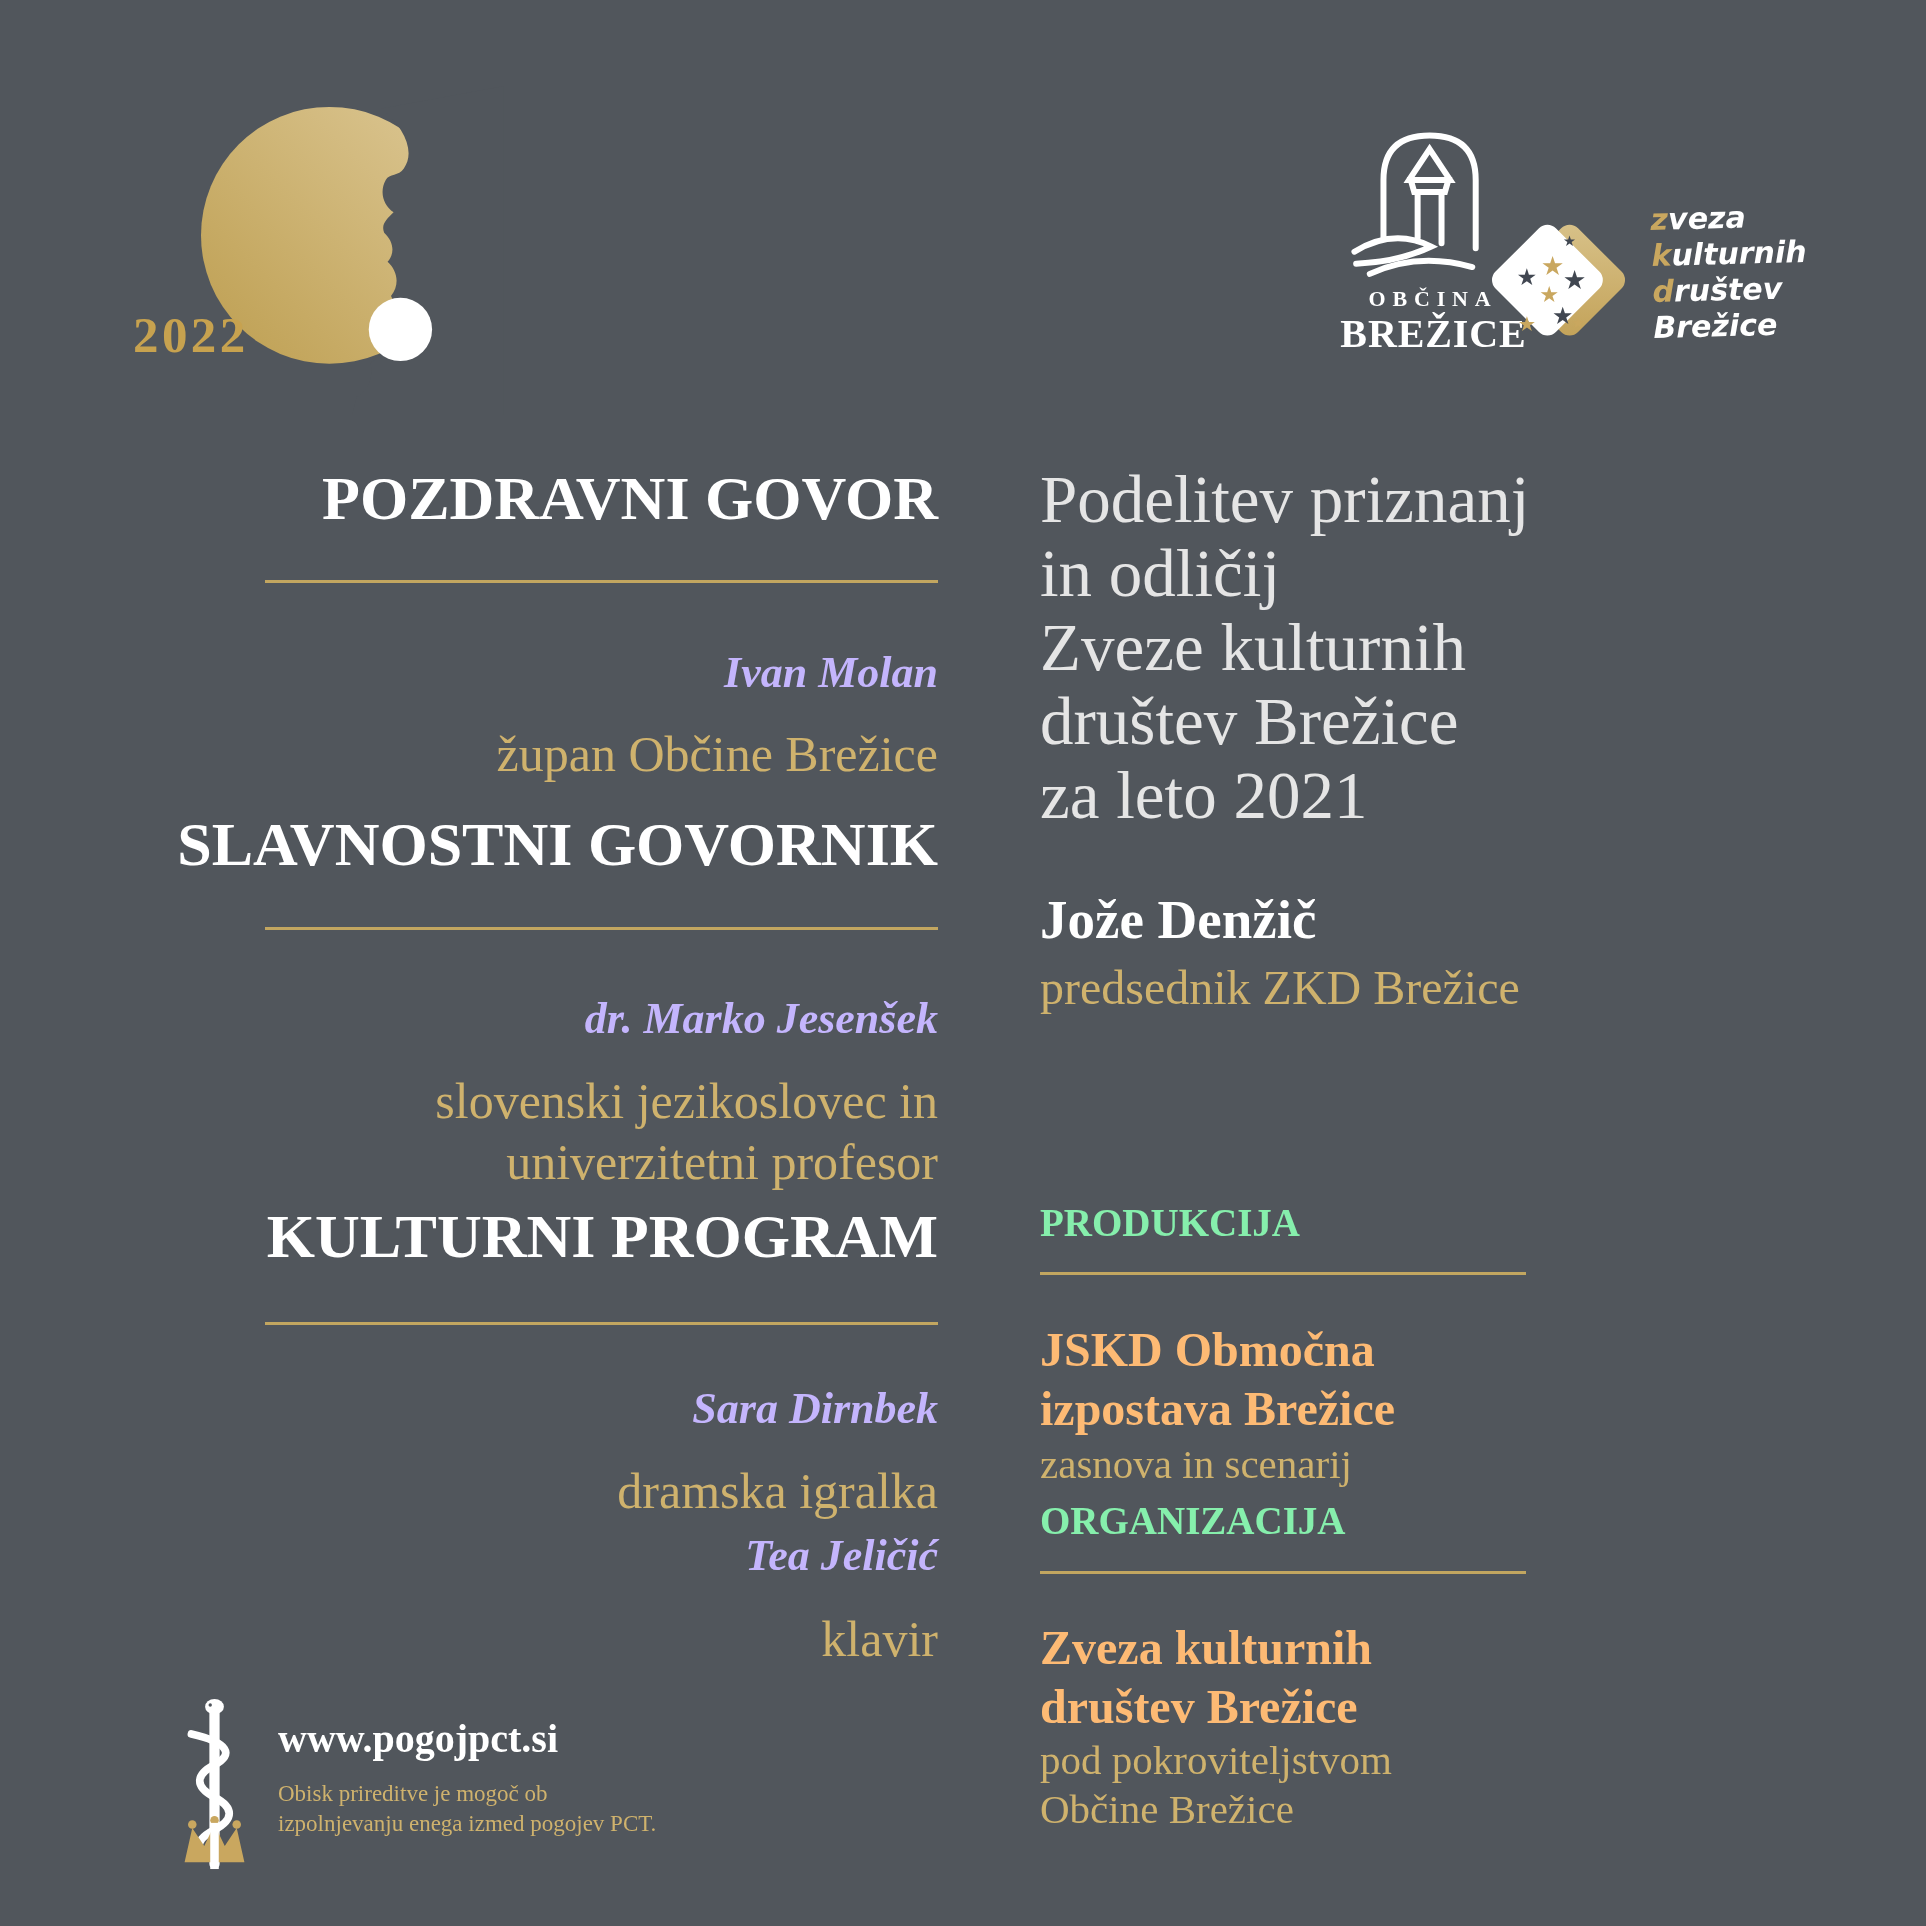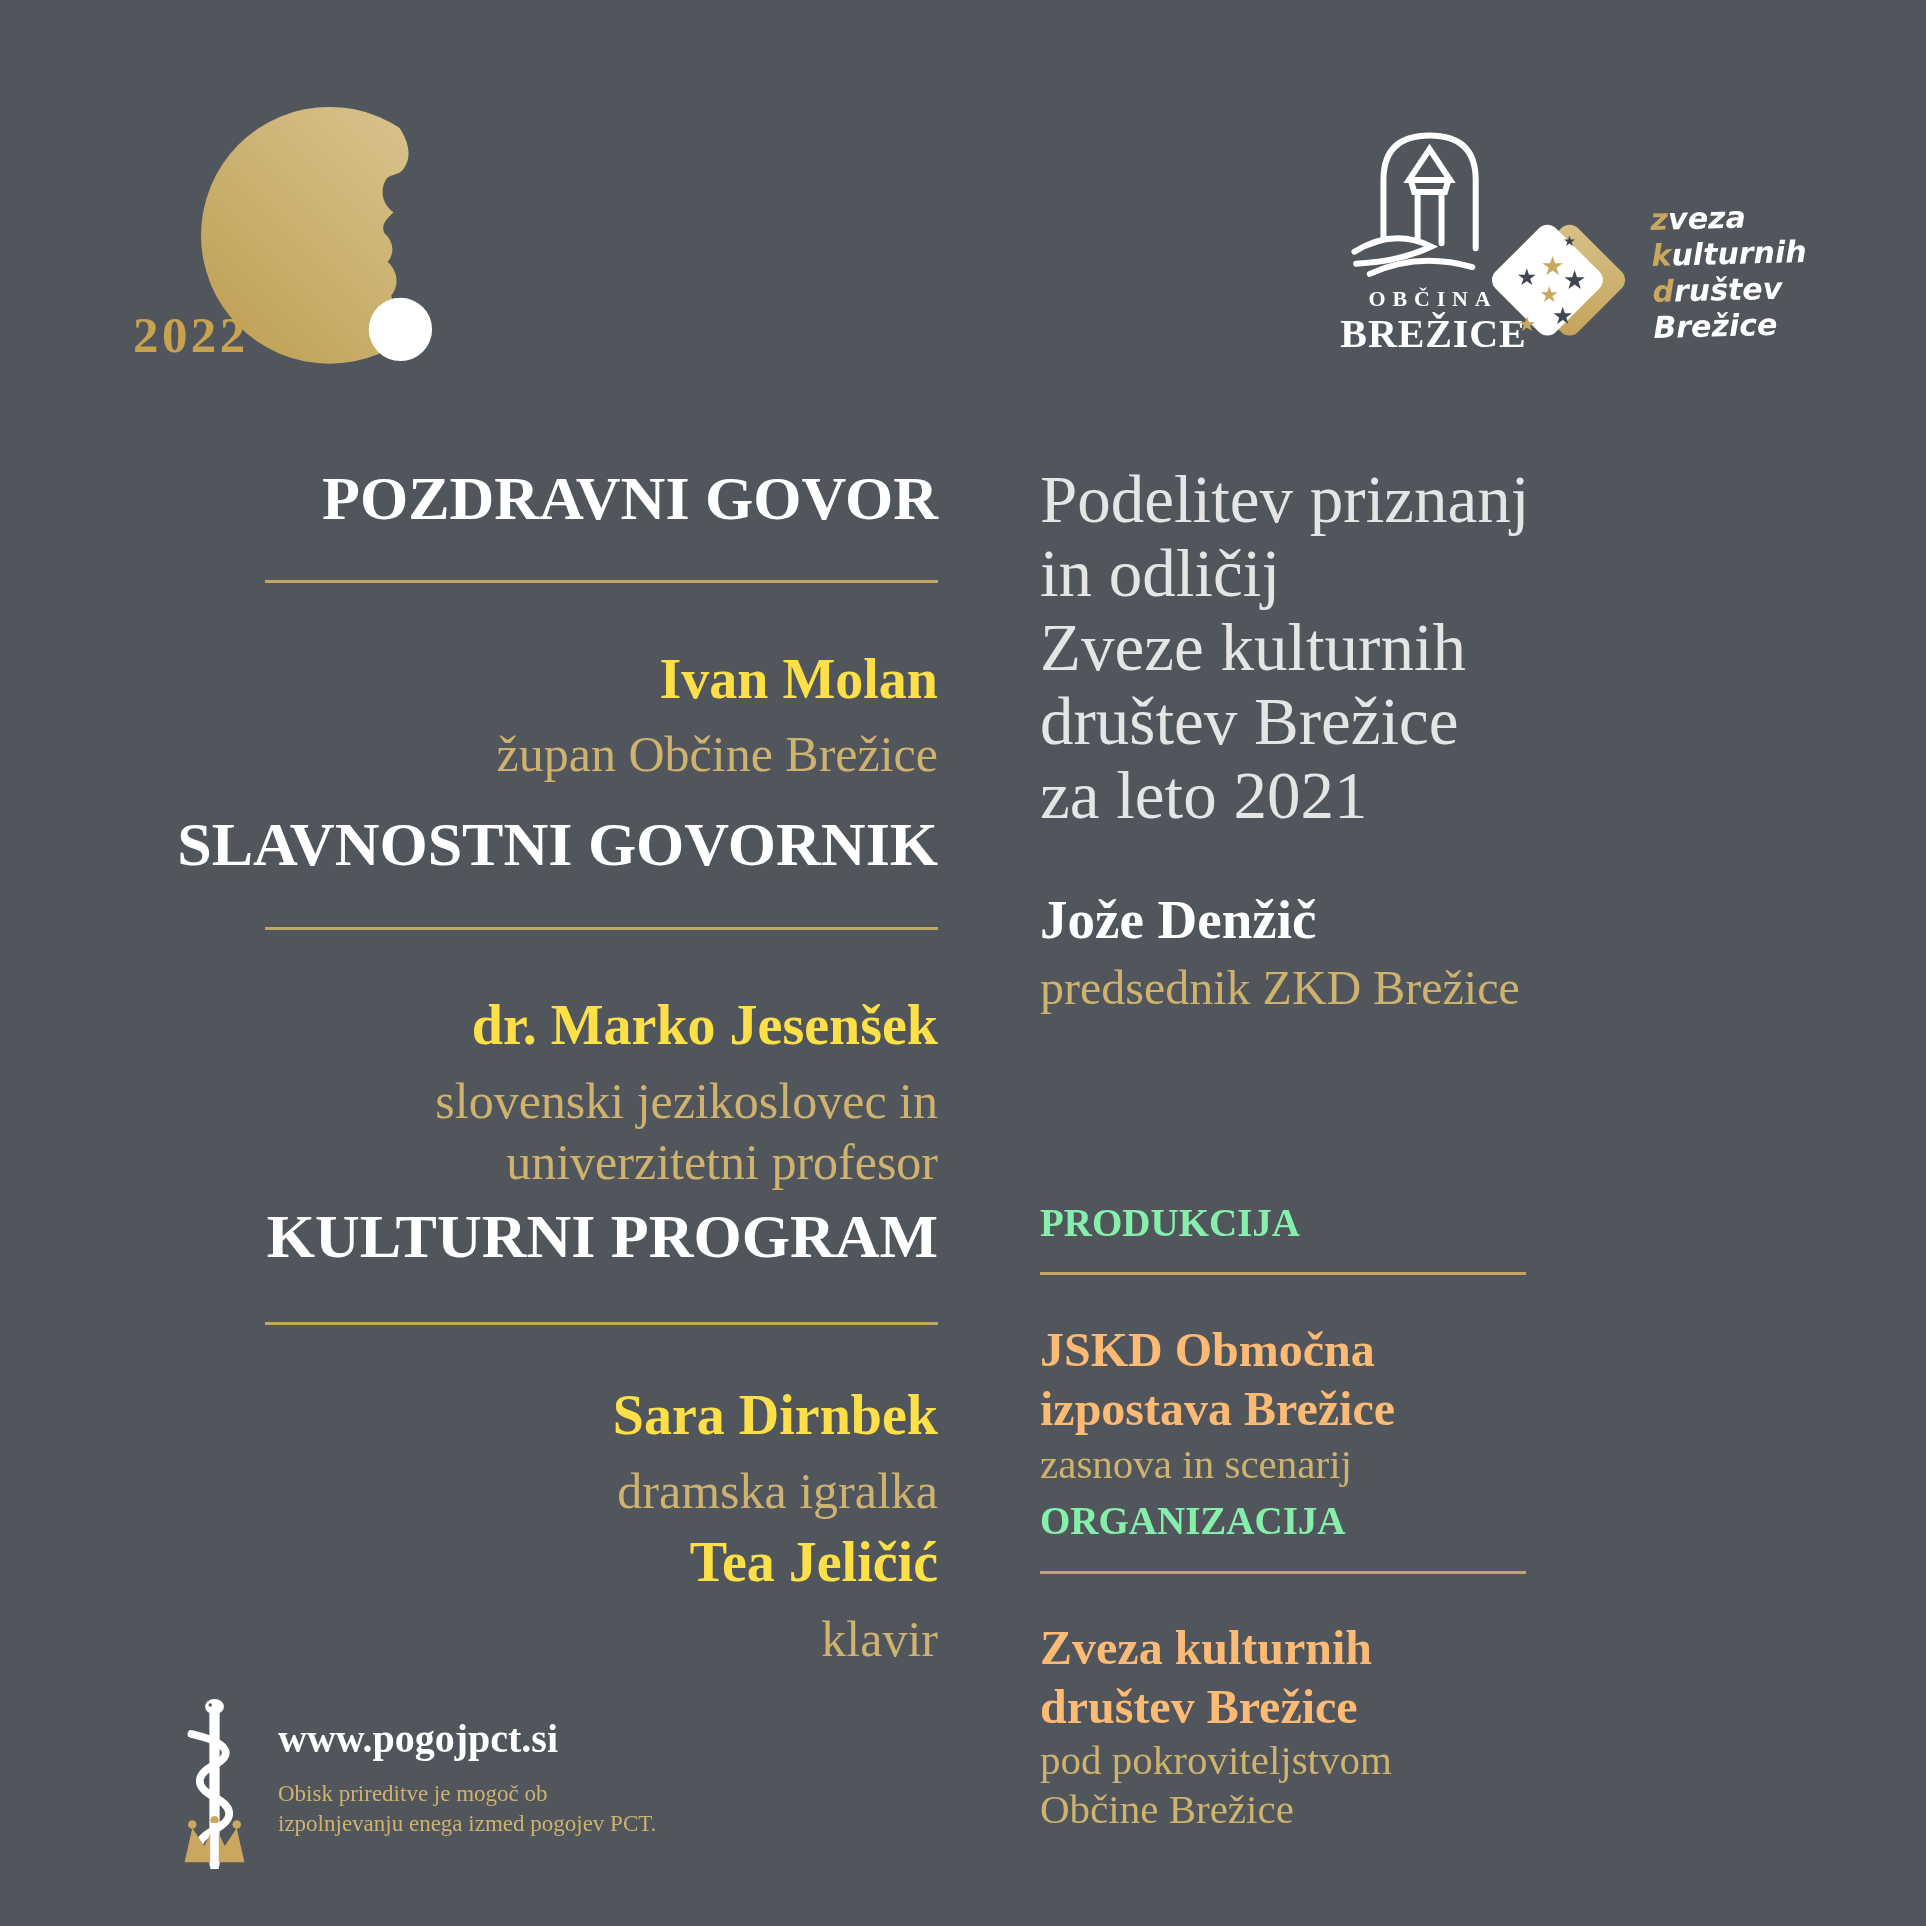--- a/index.html
+++ b/index.html
@@ -31,21 +31,21 @@
   
   #zkd-logo{left:1474px;top:193px;width:377px;height:180px;}
   .zkd-text{position:absolute;left:178px;top:6.8px;
     font-family:"DejaVu Sans",sans-serif;font-style:italic;font-weight:bold;
     font-size:30px;line-height:36px;color:#fff;transform:rotate(-1.5deg);}
   .zkd-init-gold{color:#c9a75f;}
 
   
   .lcol{left:171px;width:767px;text-align:right;}
   .l-heading{font-size:62px;font-weight:bold;color:#fff;letter-spacing:0px;line-height:1;}
-  .l-name{font-size:56px;font-weight:bold;color:#fde047;line-height:1;}
+  .l-name{font-size:44px;font-weight:bold;color:#c4b5fd;line-height:1;font-style:italic;}
   .l-role{font-size:50px;color:#cfb26d;line-height:1.22;}
   .divider{height:2.6px;background:#c2a660;}
 
   
   .rcol{left:1040px;width:770px;text-align:left;}
   .r-title{font-size:67px;font-weight:normal;color:#e5e5e5;line-height:74px;}
   .r-name-big{font-size:55px;font-weight:bold;color:#fff;line-height:1;}
   .r-role-big{font-size:48px;color:#cfb26d;line-height:1;font-family:Liberation Serif, serif;}
   .r-heading{font-size:39px;font-weight:bold;color:#86efac;line-height:1;}
   .r-name{font-size:48px;font-weight:bold;color:#fdba74;line-height:1.22;}

